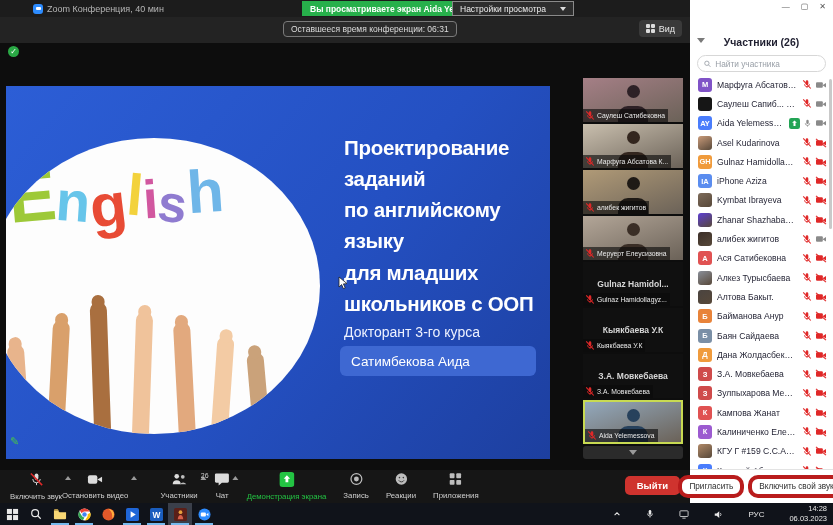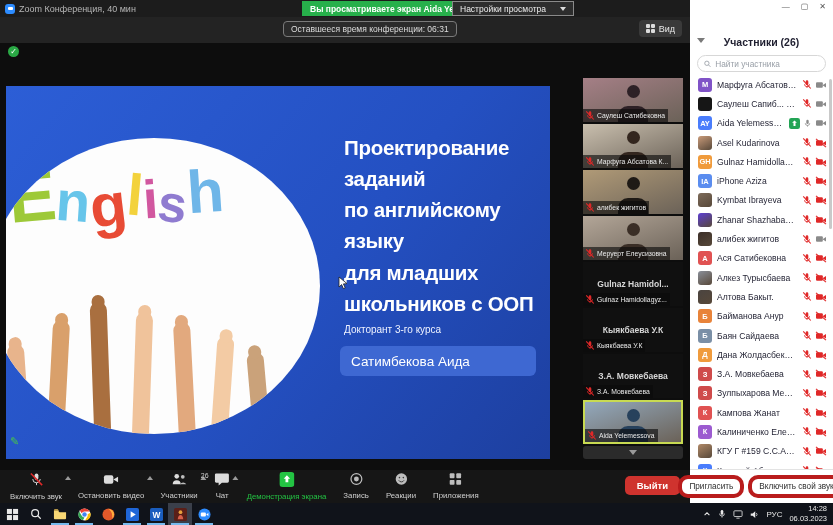--- a/index.html
+++ b/index.html
@@ -3,21 +3,21 @@
 <meta charset="utf-8">
 <style>
   * { margin:0; padding:0; box-sizing:border-box; }
   html,body { width:833px; height:525px; overflow:hidden; background:#000;
     font-family:"Liberation Sans", sans-serif; }
   #app { width:833px; height:525px; display:flex; flex-direction:column; }
   #upper { display:flex; height:503px; }
   #left-col { width:690px; display:flex; flex-direction:column; background:#0d0d0d; }
 
   
-  #title-bar { height:17px; background:#1c1c1c; display:flex; align-items:center; position:relative; }
+  #title-bar { height:17px; background:#1c1c1c; display:flex; align-items:center; position:relative;padding-left:28px; }
   #zoom-badge { width:10px; height:10px; border-radius:3px; background:#2d8cff; margin:0 4px 0 5px;
     display:flex; align-items:center; justify-content:center; }
   #zoom-badge:after { content:""; width:5px; height:3px; background:#fff; border-radius:1px; }
   #app-title { font-size:9px; color:#b5b5b5; }
   #share-banner { position:absolute; left:302px; top:1px; height:15px; background:#27b04b;
     color:#fff; font-size:8.5px; font-weight:bold; display:flex; align-items:center; padding:0 8px; }
   #view-settings { position:absolute; left:452px; top:1px; height:15px; background:#2d2d2d;
     border:1px solid #8a8a8a; color:#ececec; font-size:8.5px; display:flex; align-items:center;
     gap:14px; padding:0 7px; cursor:pointer; }
   #view-settings .caret { width:0; height:0; border-left:3px solid transparent;
@@ -50,21 +50,21 @@
   .letter:nth-child(3){ font-size:60px; transform:translateY(16px) rotate(-7deg); }
   .letter:nth-child(4){ font-size:58px; transform:translateY(6px) rotate(5deg); }
   .letter:nth-child(5){ font-size:54px; transform:translateY(12px) rotate(-4deg); }
   .letter:nth-child(6){ font-size:52px; transform:translateY(18px) rotate(7deg); }
   .letter:nth-child(7){ font-size:60px; transform:translateY(2px) rotate(-4deg); }
   .hand { position:absolute; bottom:-6px; border-radius:9px 9px 0 0; }
   .hand:after { content:""; position:absolute; top:-7px; left:2px; right:2px; height:14px;
     border-radius:7px; background:inherit; }
   #slide-title { position:absolute; left:338px; top:46px; width:206px; color:#fff;
     font-size:20.5px; font-weight:600; line-height:1.52; letter-spacing:-0.3px; }
-  #slide-sub { position:absolute; left:338px; top:238px; color:#eef2ff; font-size:10px; }
+  #slide-sub { position:absolute; left:338px; top:238px; color:#eef2ff; font-size:14px; }
   #author-box { position:absolute; left:334px; top:260px; width:196px; height:30px; background:#3e68d2;
     border-radius:6px; color:#fff; font-size:13.5px; display:flex; align-items:center; padding:0 11px; }
   #cursor { position:absolute; left:332px; top:190px; }
 
   
   #thumbs { position:absolute; right:7px; top:35px; width:100px; }
   .tile { position:relative; width:100px; height:44px; margin-bottom:2px; background:#101010; overflow:hidden; }
   .tile.active { border:2px solid #c8da52; }
   .tile .head { position:absolute; left:50%; top:7px; width:13px; height:13px; margin-left:-6.5px; border-radius:50%; }
   .tile .body { position:absolute; left:50%; bottom:0; width:30px; height:16px; margin-left:-15px;
@@ -75,21 +75,21 @@
     color:#e9e9e9; font-size:6.8px; padding:1px 3px 1px 2px; display:flex; align-items:center; gap:2px;
     white-space:nowrap; overflow:hidden; }
   .tag svg { flex:none; }
   #thumb-scroll { width:100px; height:13px; background:#2b2b2b; border-radius:3px; display:flex;
     align-items:center; justify-content:center; cursor:pointer; }
   #thumb-scroll .tri { width:0; height:0; border-left:4px solid transparent; border-right:4px solid transparent;
     border-top:5px solid #9a9a9a; }
 
   
   #toolbar { height:33px; background:#161616; display:flex; align-items:center; position:relative; }
-  #tb-left { display:flex; gap:16px; margin-left:10px; }
+  #tb-left { display:flex; margin-left:10px; }
   #tb-center { position:absolute; left:50%; transform:translateX(-58%); display:flex; gap:17px; }
   .tb-item { display:flex; flex-direction:column; align-items:center; gap:1px; cursor:pointer; position:relative; }
   .tb-item .lab { font-size:7.8px; color:#cfcfcf; white-space:nowrap; }
   .tb-item.active .lab { color:#23c343; }
   .tb-item .chev { position:absolute; right:-9px; top:4px; width:0; height:0;
     border-left:3px solid transparent; border-right:3px solid transparent; border-bottom:4px solid #9a9a9a; }
   .tb-item .badge { position:absolute; right:-11px; top:0; font-size:7px; color:#cfcfcf; }
   #leave-btn { position:absolute; right:10px; top:6px; background:#cf332e; color:#fff; font-size:9.5px;
     font-weight:bold; border:none; border-radius:5px; padding:4px 12px; cursor:pointer; }
 
@@ -118,21 +118,21 @@
     border-radius:2px; }
   #panel-footer { border-top:1px solid #e3e3e3; padding:5px 5px; display:flex; gap:4px; justify-content:center; }
   .pf-btn { border:4px solid #b91c1c; background:#fff; border-radius:10px; font-size:8.2px; color:#2e2e2e;
     padding:3px 7px; cursor:pointer; white-space:nowrap; font-family:"Liberation Sans", sans-serif; }
 
   
   #taskbar { height:22px; background:#10131a; display:flex; align-items:stretch; position:relative; }
   .tk { width:24px; display:flex; align-items:center; justify-content:center; position:relative; cursor:pointer; }
   .tk.active { background:#3a3f4a; }
   .tk.open:after { content:""; position:absolute; bottom:0; left:3px; right:3px; height:2px; background:#76b9ed; }
-  #tray { position:absolute; right:0; top:0; height:22px; display:flex; align-items:center; gap:7px;
+  #tray { position:absolute; right:0; top:0; height:22px; display:flex; align-items:center; gap:25px;
     padding-right:6px; color:#e8e8e8; }
   #tray .txt { font-size:8px; }
   #clock { text-align:right; font-size:7.5px; line-height:1.3; }
 </style>
 </head>
 <body>
 
 <div id="app">
   <div id="upper">
     <div id="left-col">

